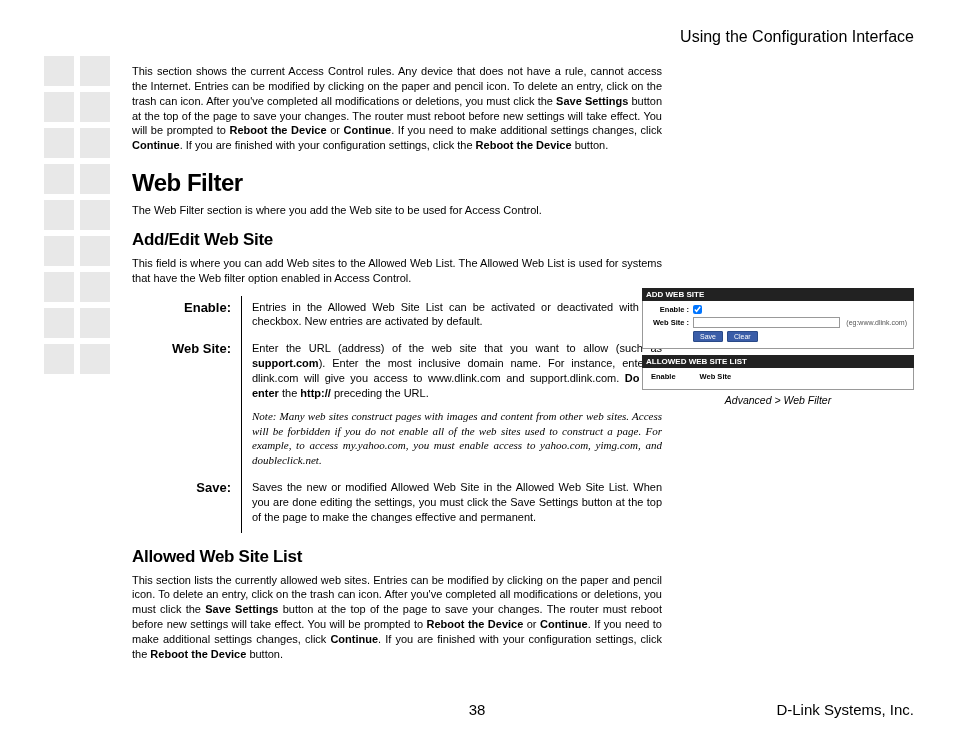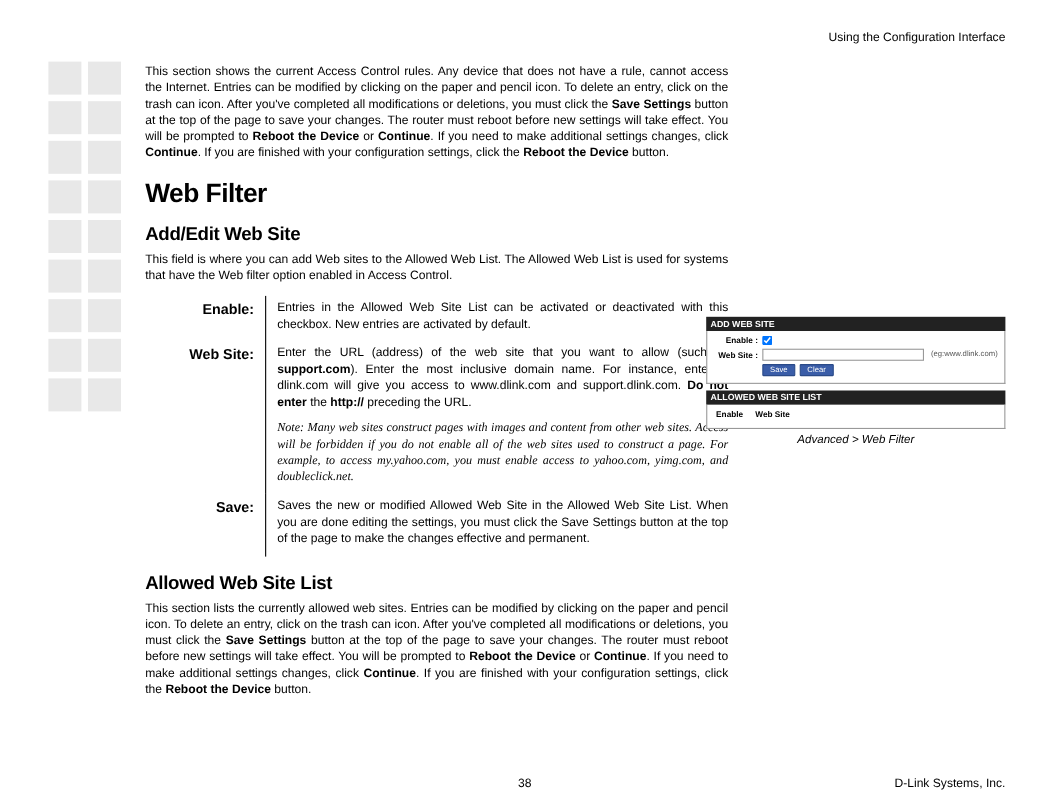--- a/index.html
+++ b/index.html
@@ -13,21 +13,21 @@
     position: relative;
   }
   .page {
     position: relative;
     width: 954px;
     height: 738px;
     padding: 28px 40px 20px 40px;
   }
   .header-right {
     text-align: right;
-    font-size: 11px;
+    font-size: 16px;
     margin-bottom: 18px;
   }
   .side-squares {
     position: absolute;
     left: 44px;
     top: 56px;
     width: 70px;
   }
   .sq-row { display: flex; gap: 6px; margin-bottom: 6px; }
   .sq { width: 30px; height: 30px; background: #e8e8e8; }
@@ -121,40 +121,40 @@
     color: #fff;
     font-size: 7px;
     padding: 1px 6px;
     border: 1px solid #2a4a88;
     border-radius: 1px;
     cursor: pointer;
   }
   .panel2 { margin-top: 6px; }
   .list-header-row {
     display: flex;
-    gap: 11px;
+    gap: 24px;
     font-size: 7.5px;
     font-weight: bold;
     padding: 2px 4px;
   }
   .caption {
     text-align: center;
     font-style: italic;
     font-size: 10.5px;
     margin-top: 4px;
   }
   .footer {
     position: absolute;
     bottom: 20px;
     left: 40px;
     right: 40px;
     display: flex;
     justify-content: space-between;
     align-items: center;
-    font-size: 11px;
+    font-size: 15px;
   }
   .page-num {
     position: absolute;
     left: 50%;
     transform: translateX(-50%);
   }
 </style>
 </head>
 <body>
 
@@ -199,20 +199,21 @@
         <div class="sq"></div>
       </div>
   </div>
 
   <div class="content">
     <p class="body">
       <span>This section shows the current Access Control rules. Any device that does not have a rule, cannot access the Internet. Entries can be modified by clicking on the paper and pencil icon. To delete an entry, click on the trash can icon. After you've completed all modifications or deletions, you must click the </span><span class="bold">Save Settings</span><span> button at the top of the page to save your changes. The router must reboot before new settings will take effect. You will be prompted to </span><span class="bold">Reboot the Device</span><span> or </span><span class="bold">Continue</span><span>. If you need to make additional settings changes, click </span><span class="bold">Continue</span><span>. If you are finished with your configuration settings, click the </span><span class="bold">Reboot the Device</span><span> button.</span>
     </p>
 
     <h1 class="big-title">Web Filter</h1>
+    <p class="body">The Web Filter section is where you add the Web site to be used for Access Control.</p>
 
     <h2 class="section-title" style="margin-top:12px">Add/Edit Web Site</h2>
     <p class="body">This field is where you can add Web sites to the Allowed Web List. The Allowed Web List is used for systems that have the Web filter option enabled in Access Control.</p>
 
     <div class="def-table">
       <div class="def-row">
         <div class="def-label">Enable:</div>
         <div class="def-value">Entries in the Allowed Web Site List can be activated or deactivated with this checkbox. New entries are activated by default.</div>
       </div>
       <div class="def-row">

